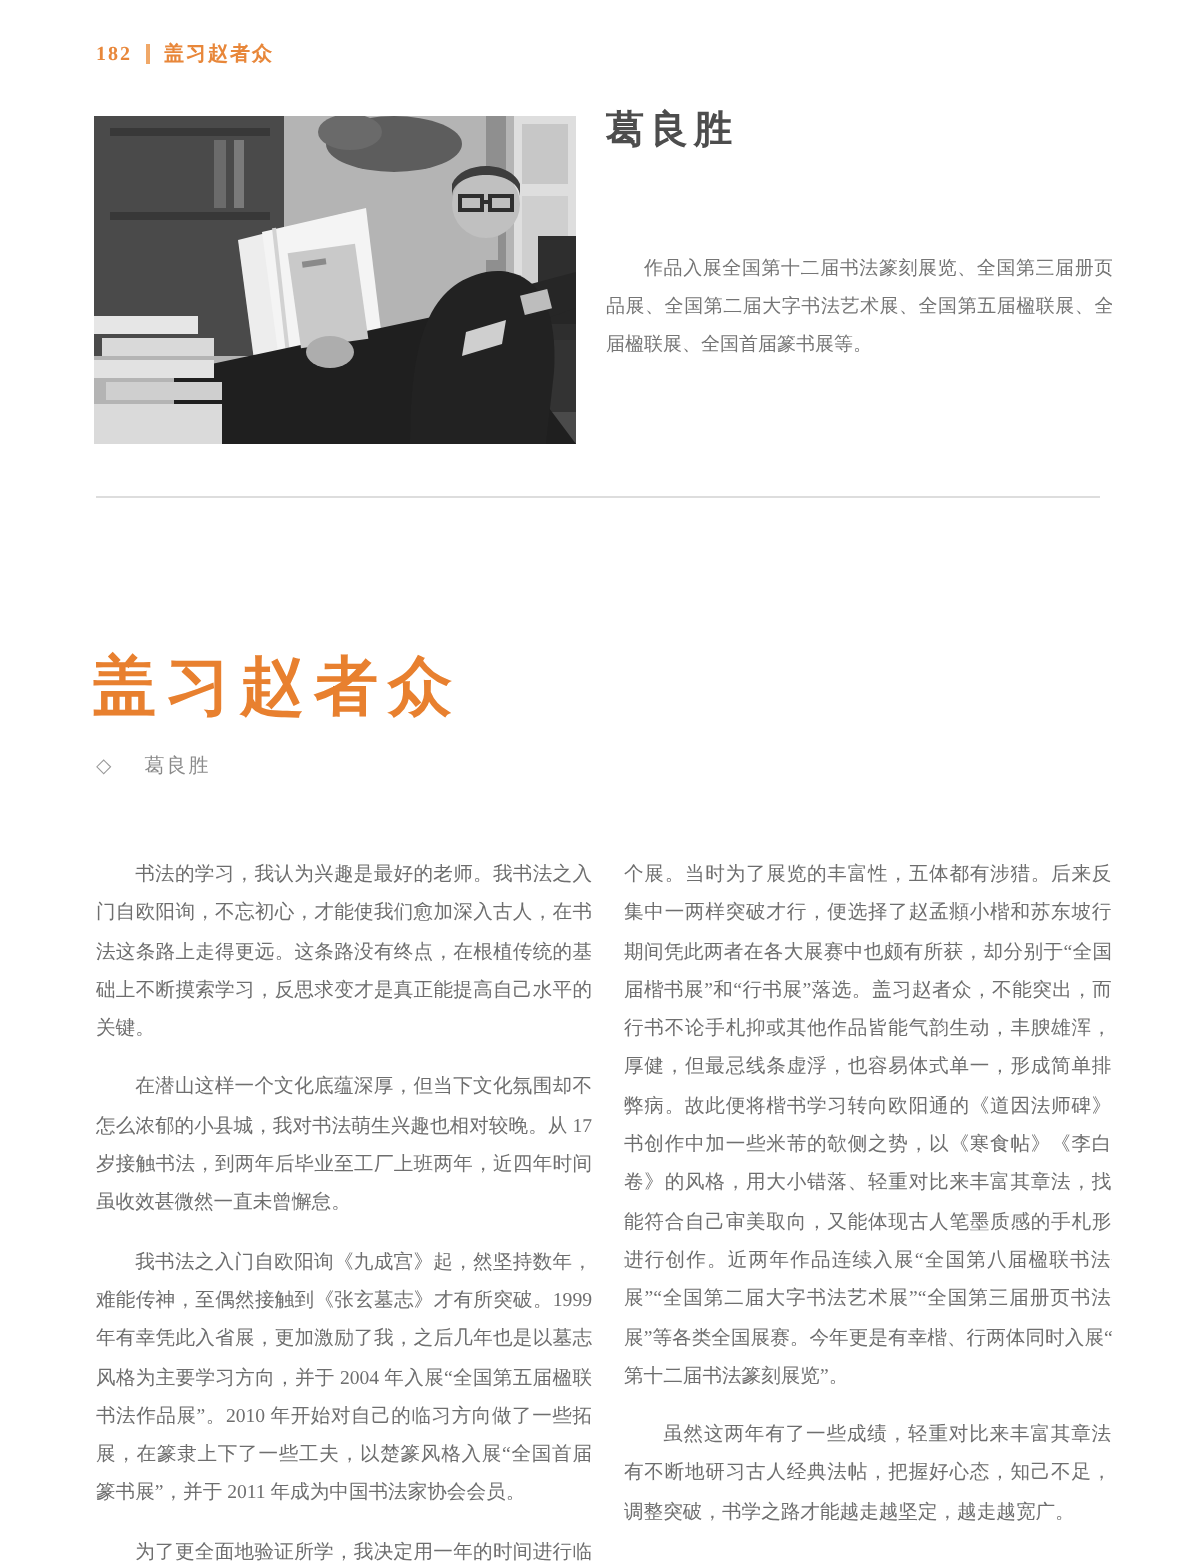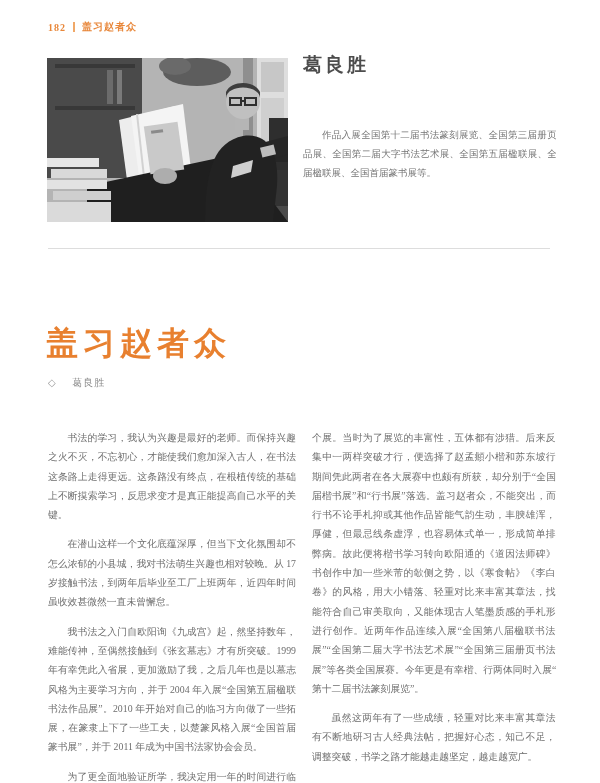--- a/index.html
+++ b/index.html
@@ -114,21 +114,21 @@
 
   <h2 class="title">盖习赵者众</h2>
 
   <div class="byline">
     <span class="diamond">◇</span>
     <span>葛良胜</span>
   </div>
 
   <div class="columns">
     <div class="col col-left">
-      <p class="indent">书法的学习，我认为兴趣是最好的老师。而保持兴趣之火不灭，不忘初心，才能使我们愈加深入古人，在书法这条路上走得更远。这条路没有终点，在根植传统的基础上不断摸索学习，反思求变才是真正能提高自己水平的关键。</p>
+      <p class="indent">书法的学习，我认为兴趣是最好的老师。我书法之入门自欧阳询，不忘初心，才能使我们愈加深入古人，在书法这条路上走得更远。这条路没有终点，在根植传统的基础上不断摸索学习，反思求变才是真正能提高自己水平的关键。</p>
       <p class="indent">在潜山这样一个文化底蕴深厚，但当下文化氛围却不怎么浓郁的小县城，我对书法萌生兴趣也相对较晚。从 17 岁接触书法，到两年后毕业至工厂上班两年，近四年时间虽收效甚微然一直未曾懈怠。</p>
       <p class="indent">我书法之入门自欧阳询《九成宫》起，然坚持数年，难能传神，至偶然接触到《张玄墓志》才有所突破。1999 年有幸凭此入省展，更加激励了我，之后几年也是以墓志风格为主要学习方向，并于 2004 年入展“全国第五届楹联书法作品展”。2010 年开始对自己的临习方向做了一些拓展，在篆隶上下了一些工夫，以楚篆风格入展“全国首届篆书展”，并于 2011 年成为中国书法家协会会员。</p>
       <p class="indent">为了更全面地验证所学，我决定用一年的时间进行临习创作，在省博举办一次以宣传家乡美丽天柱山为主题的</p>
     </div>
     <div class="col col-right">
       <p class="noindent">个展。当时为了展览的丰富性，五体都有涉猎。后来反思要集中一两样突破才行，便选择了赵孟頫小楷和苏东坡行书。期间凭此两者在各大展赛中也颇有所获，却分别于“全国第二届楷书展”和“行书展”落选。盖习赵者众，不能突出，而东坡行书不论手札抑或其他作品皆能气韵生动，丰腴雄浑，笔力厚健，但最忌线条虚浮，也容易体式单一，形成简单排叠的弊病。故此便将楷书学习转向欧阳通的《道因法师碑》，行书创作中加一些米芾的欹侧之势，以《寒食帖》《李白仙诗卷》的风格，用大小错落、轻重对比来丰富其章法，找到既能符合自己审美取向，又能体现古人笔墨质感的手札形式来进行创作。近两年作品连续入展“全国第八届楹联书法作品展”“全国第二届大字书法艺术展”“全国第三届册页书法作品展”等各类全国展赛。今年更是有幸楷、行两体同时入展“全国第十二届书法篆刻展览”。</p>
       <p class="indent">虽然这两年有了一些成绩，轻重对比来丰富其章法。只有不断地研习古人经典法帖，把握好心态，知己不足，敢于调整突破，书学之路才能越走越坚定，越走越宽广。</p>
     </div>
   </div>
 

